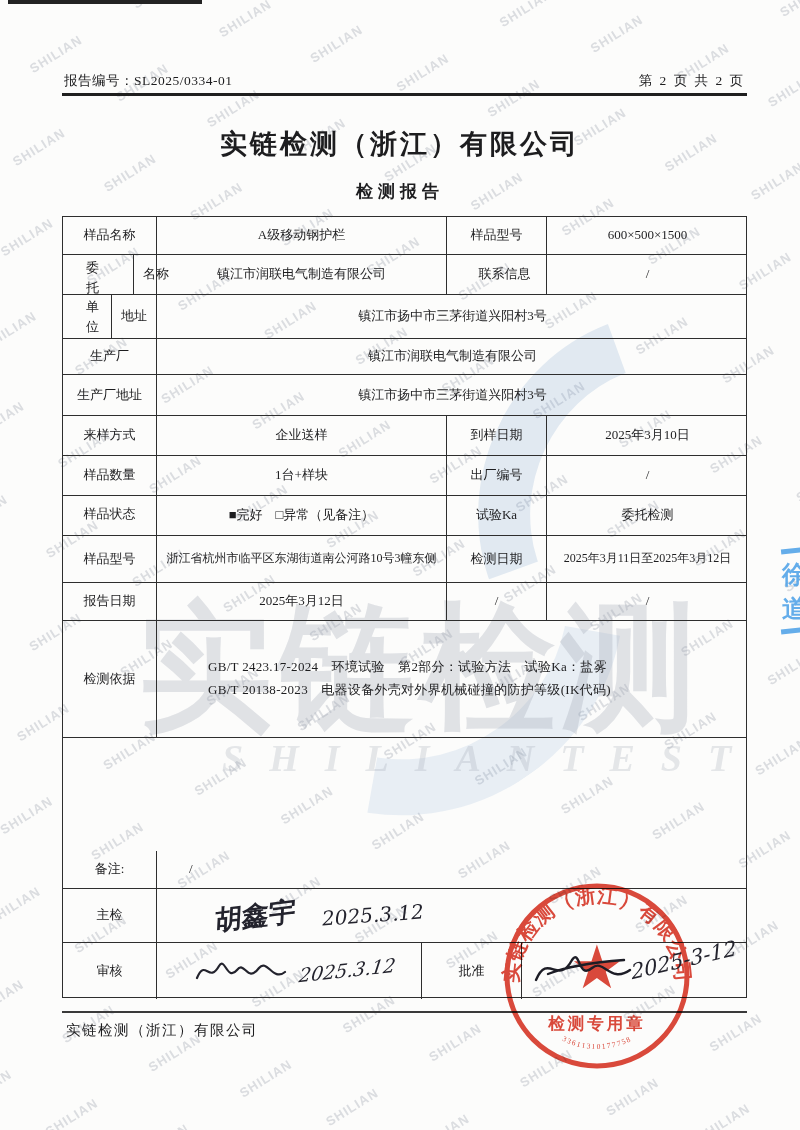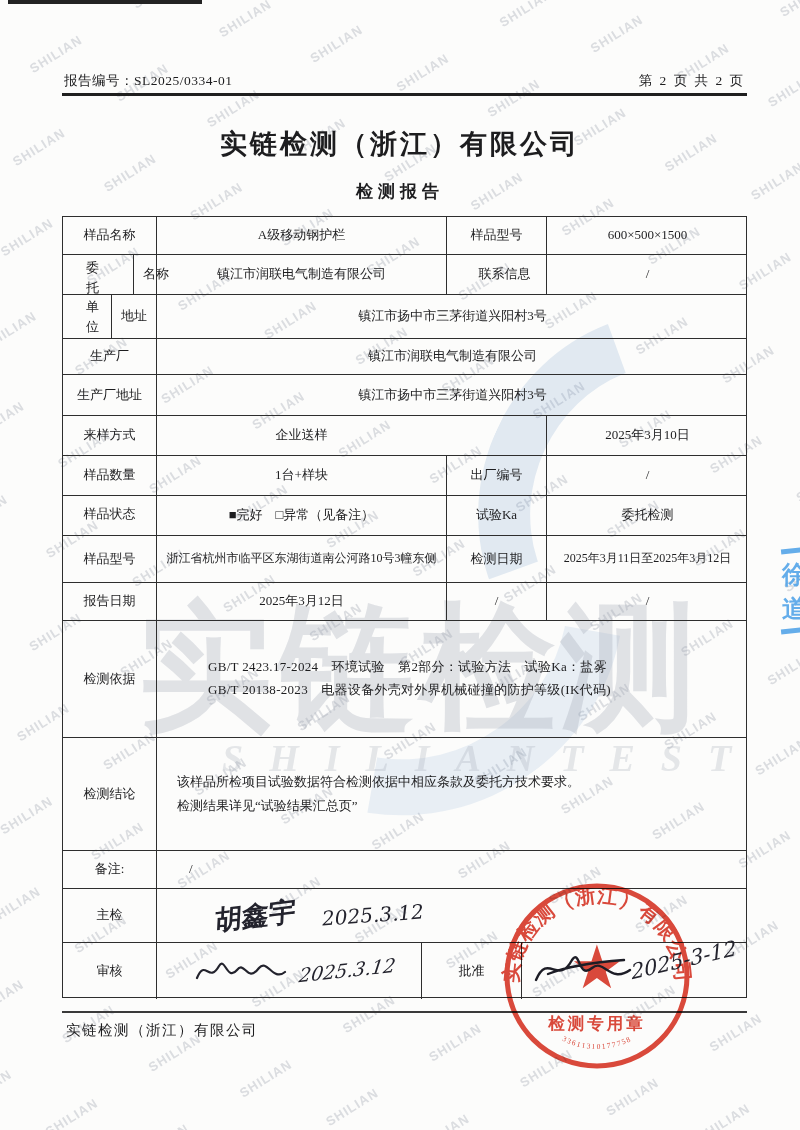--- a/index.html
+++ b/index.html
@@ -170,20 +170,21 @@
   </div>
 
   <div class="row" style="top:158px;height:41px;">
     <div class="cell" style="left:0;width:93px;text-align:center;">生产厂地址</div>
     <div class="cell bl" style="left:93px;width:592px;">镇江市扬中市三茅街道兴阳村3号</div>
   </div>
 
   <div class="row" style="top:199px;height:40px;">
     <div class="cell" style="left:0;width:93px;">来样方式</div>
     <div class="cell bl" style="left:93px;width:290px;">企业送样</div>
+    <div class="cell bl" style="left:383px;width:100px;">到样日期</div>
     <div class="cell bl" style="left:483px;width:202px;">2025年3月10日</div>
   </div>
 
   <div class="row" style="top:239px;height:40px;">
     <div class="cell" style="left:0;width:93px;">样品数量</div>
     <div class="cell bl" style="left:93px;width:290px;">1台+样块</div>
     <div class="cell bl" style="left:383px;width:100px;">出厂编号</div>
     <div class="cell bl" style="left:483px;width:202px;">/</div>
   </div>
 
@@ -211,29 +212,20 @@
   <div class="row" style="top:404px;height:117px;">
     <div class="cell" style="left:0;width:93px;">检测依据</div>
     <div class="cell bl left" style="left:93px;width:592px;padding-left:31px;">
       <div class="basis-lines">
         <div>GB/T 2423.17-2024　环境试验　第2部分：试验方法　试验Ka：盐雾</div>
         <div>GB/T 20138-2023　电器设备外壳对外界机械碰撞的防护等级(IK代码)</div>
       </div>
     </div>
   </div>
 
-  <div class="row" style="top:521px;height:113px;">
-    <div class="cell" style="left:0;width:93px;">检测结论</div>
-    <div class="cell bl left" style="left:93px;width:592px;">
-      <div class="conclusion-lines">
-        <div>该样品所检项目试验数据符合检测依据中相应条款及委托方技术要求。</div>
-        <div>检测结果详见“试验结果汇总页”</div>
-      </div>
-    </div>
-  </div>
 
   <div class="row" style="top:634px;height:38px;">
     <div class="cell" style="left:0;width:93px;">备注:</div>
     <div class="cell bl left" style="left:93px;width:592px;padding-left:32px;">/</div>
   </div>
 
   <div class="row" style="top:672px;height:54px;">
     <div class="cell" style="left:0;width:93px;">主检</div>
     <div class="cell bl left sig-zhujian" style="left:93px;width:592px;">
       <span class="nm hand">胡鑫宇</span>

